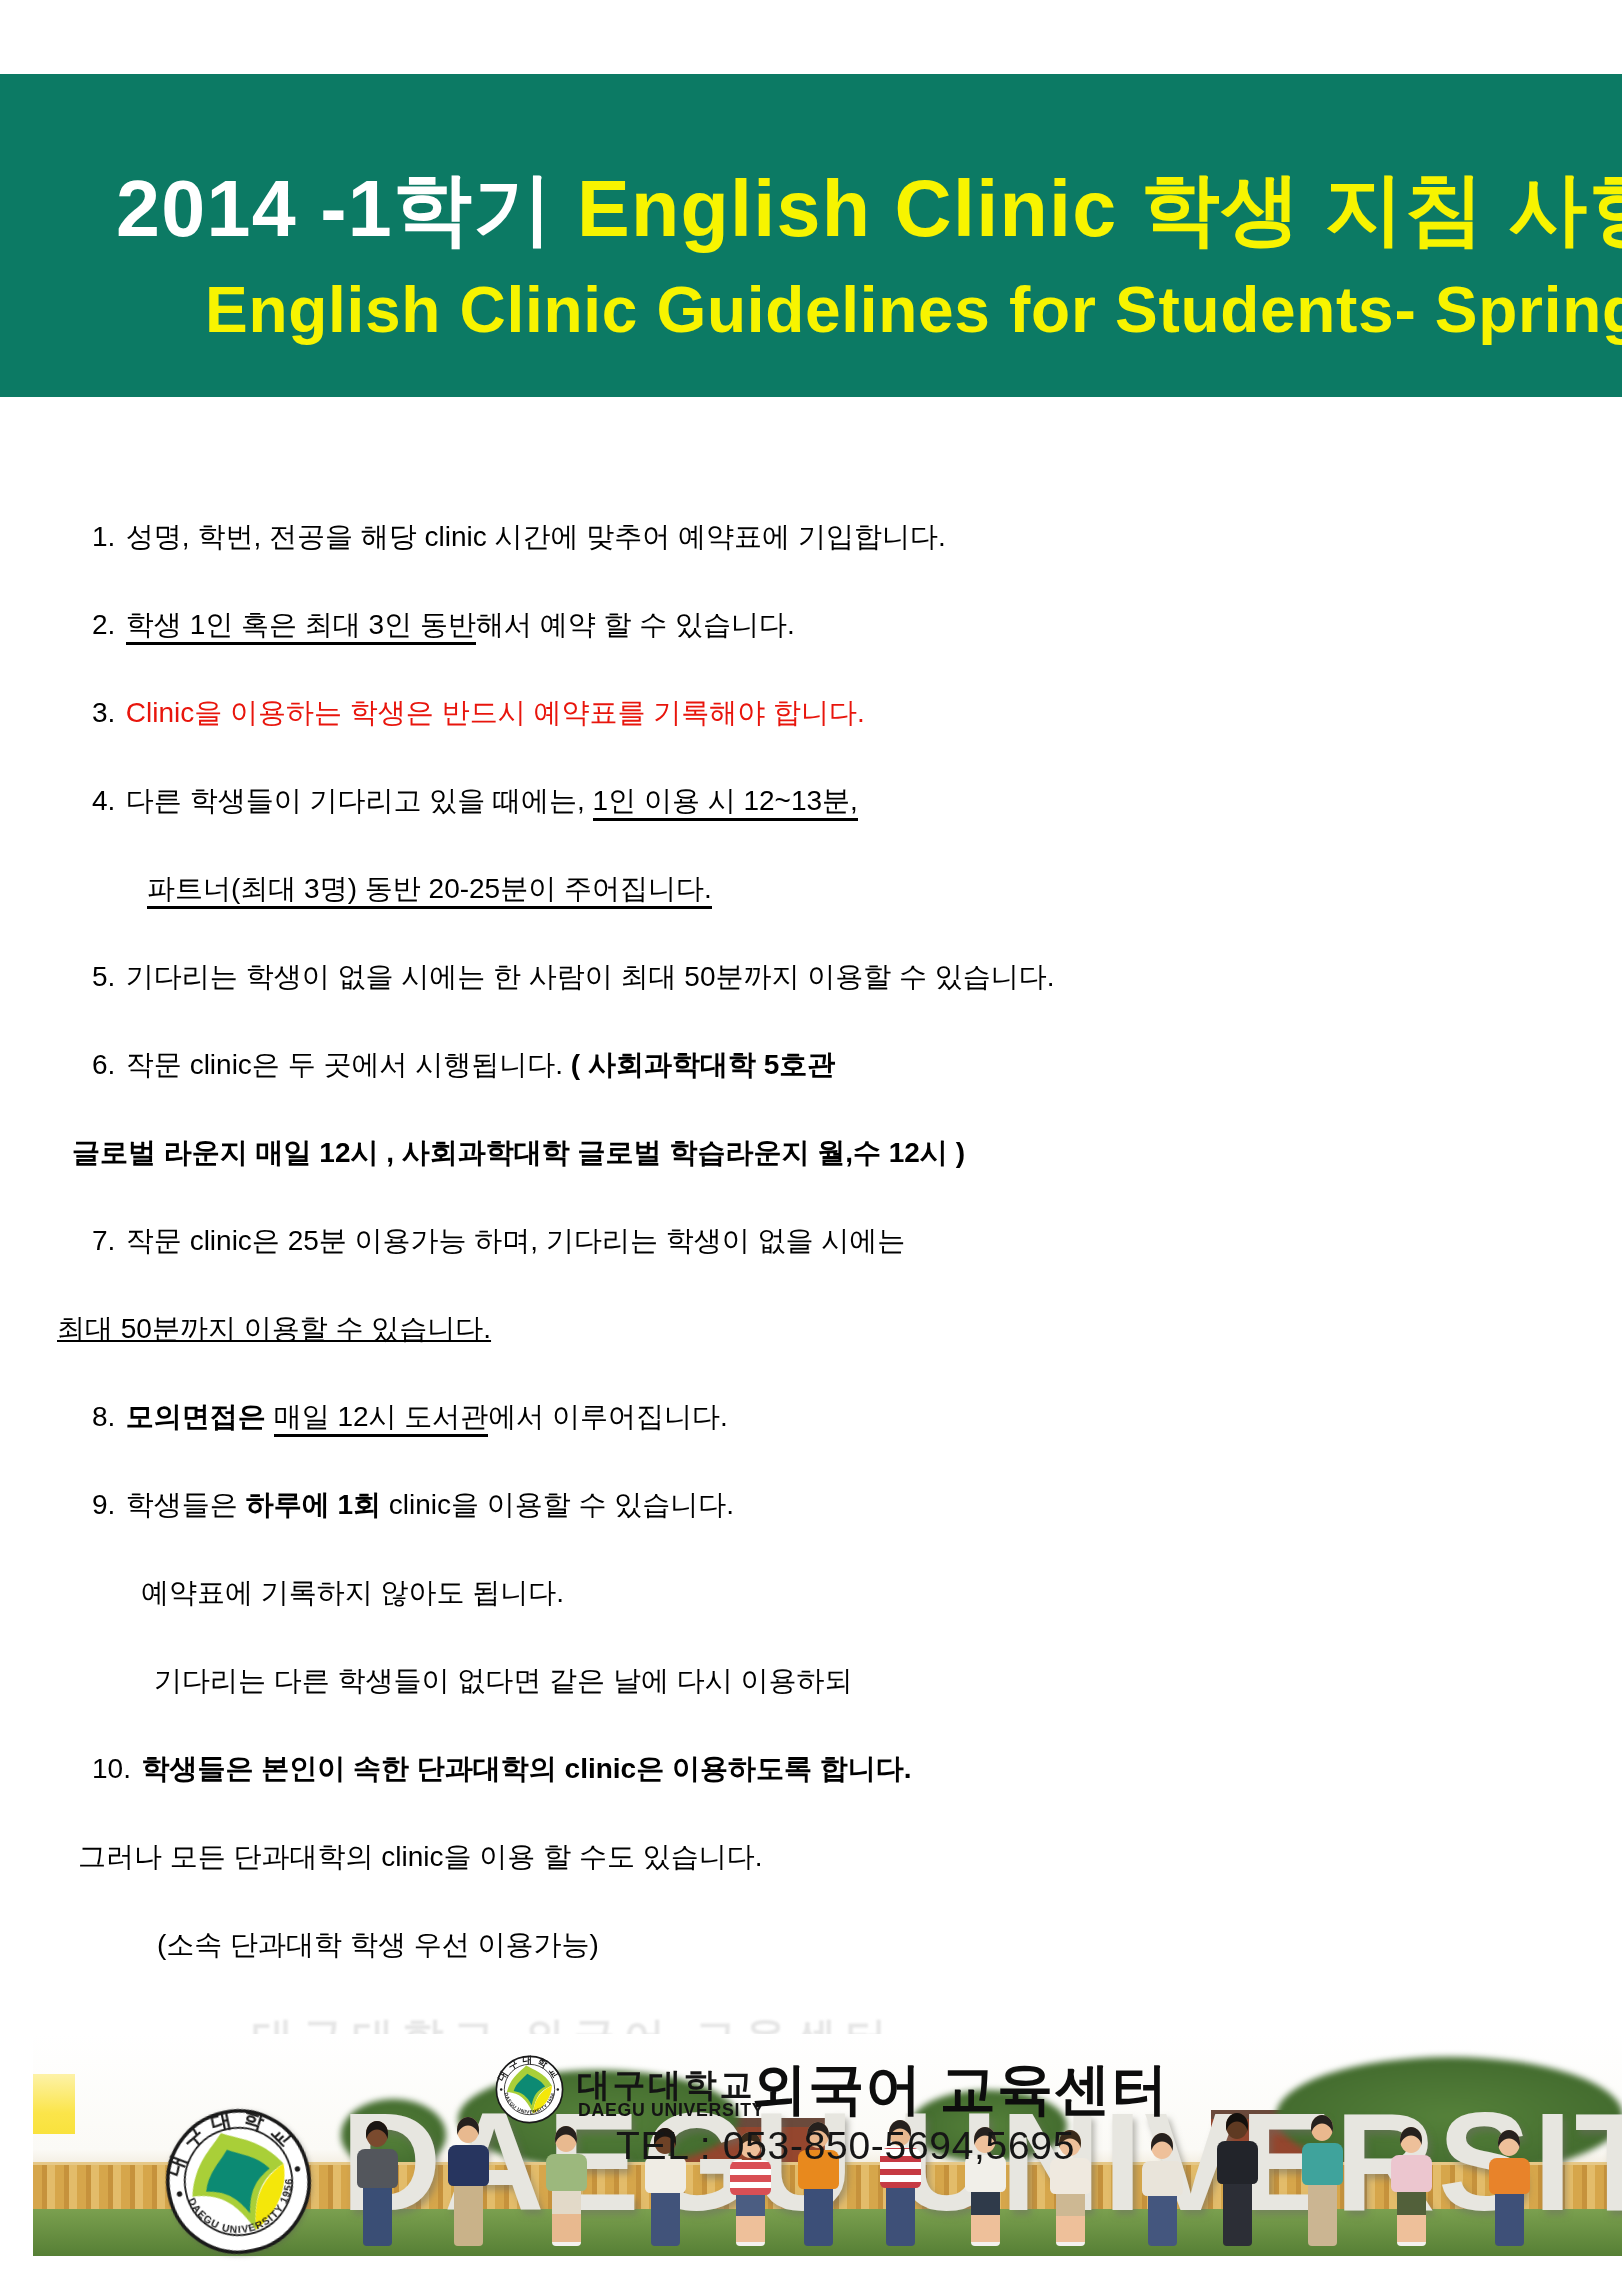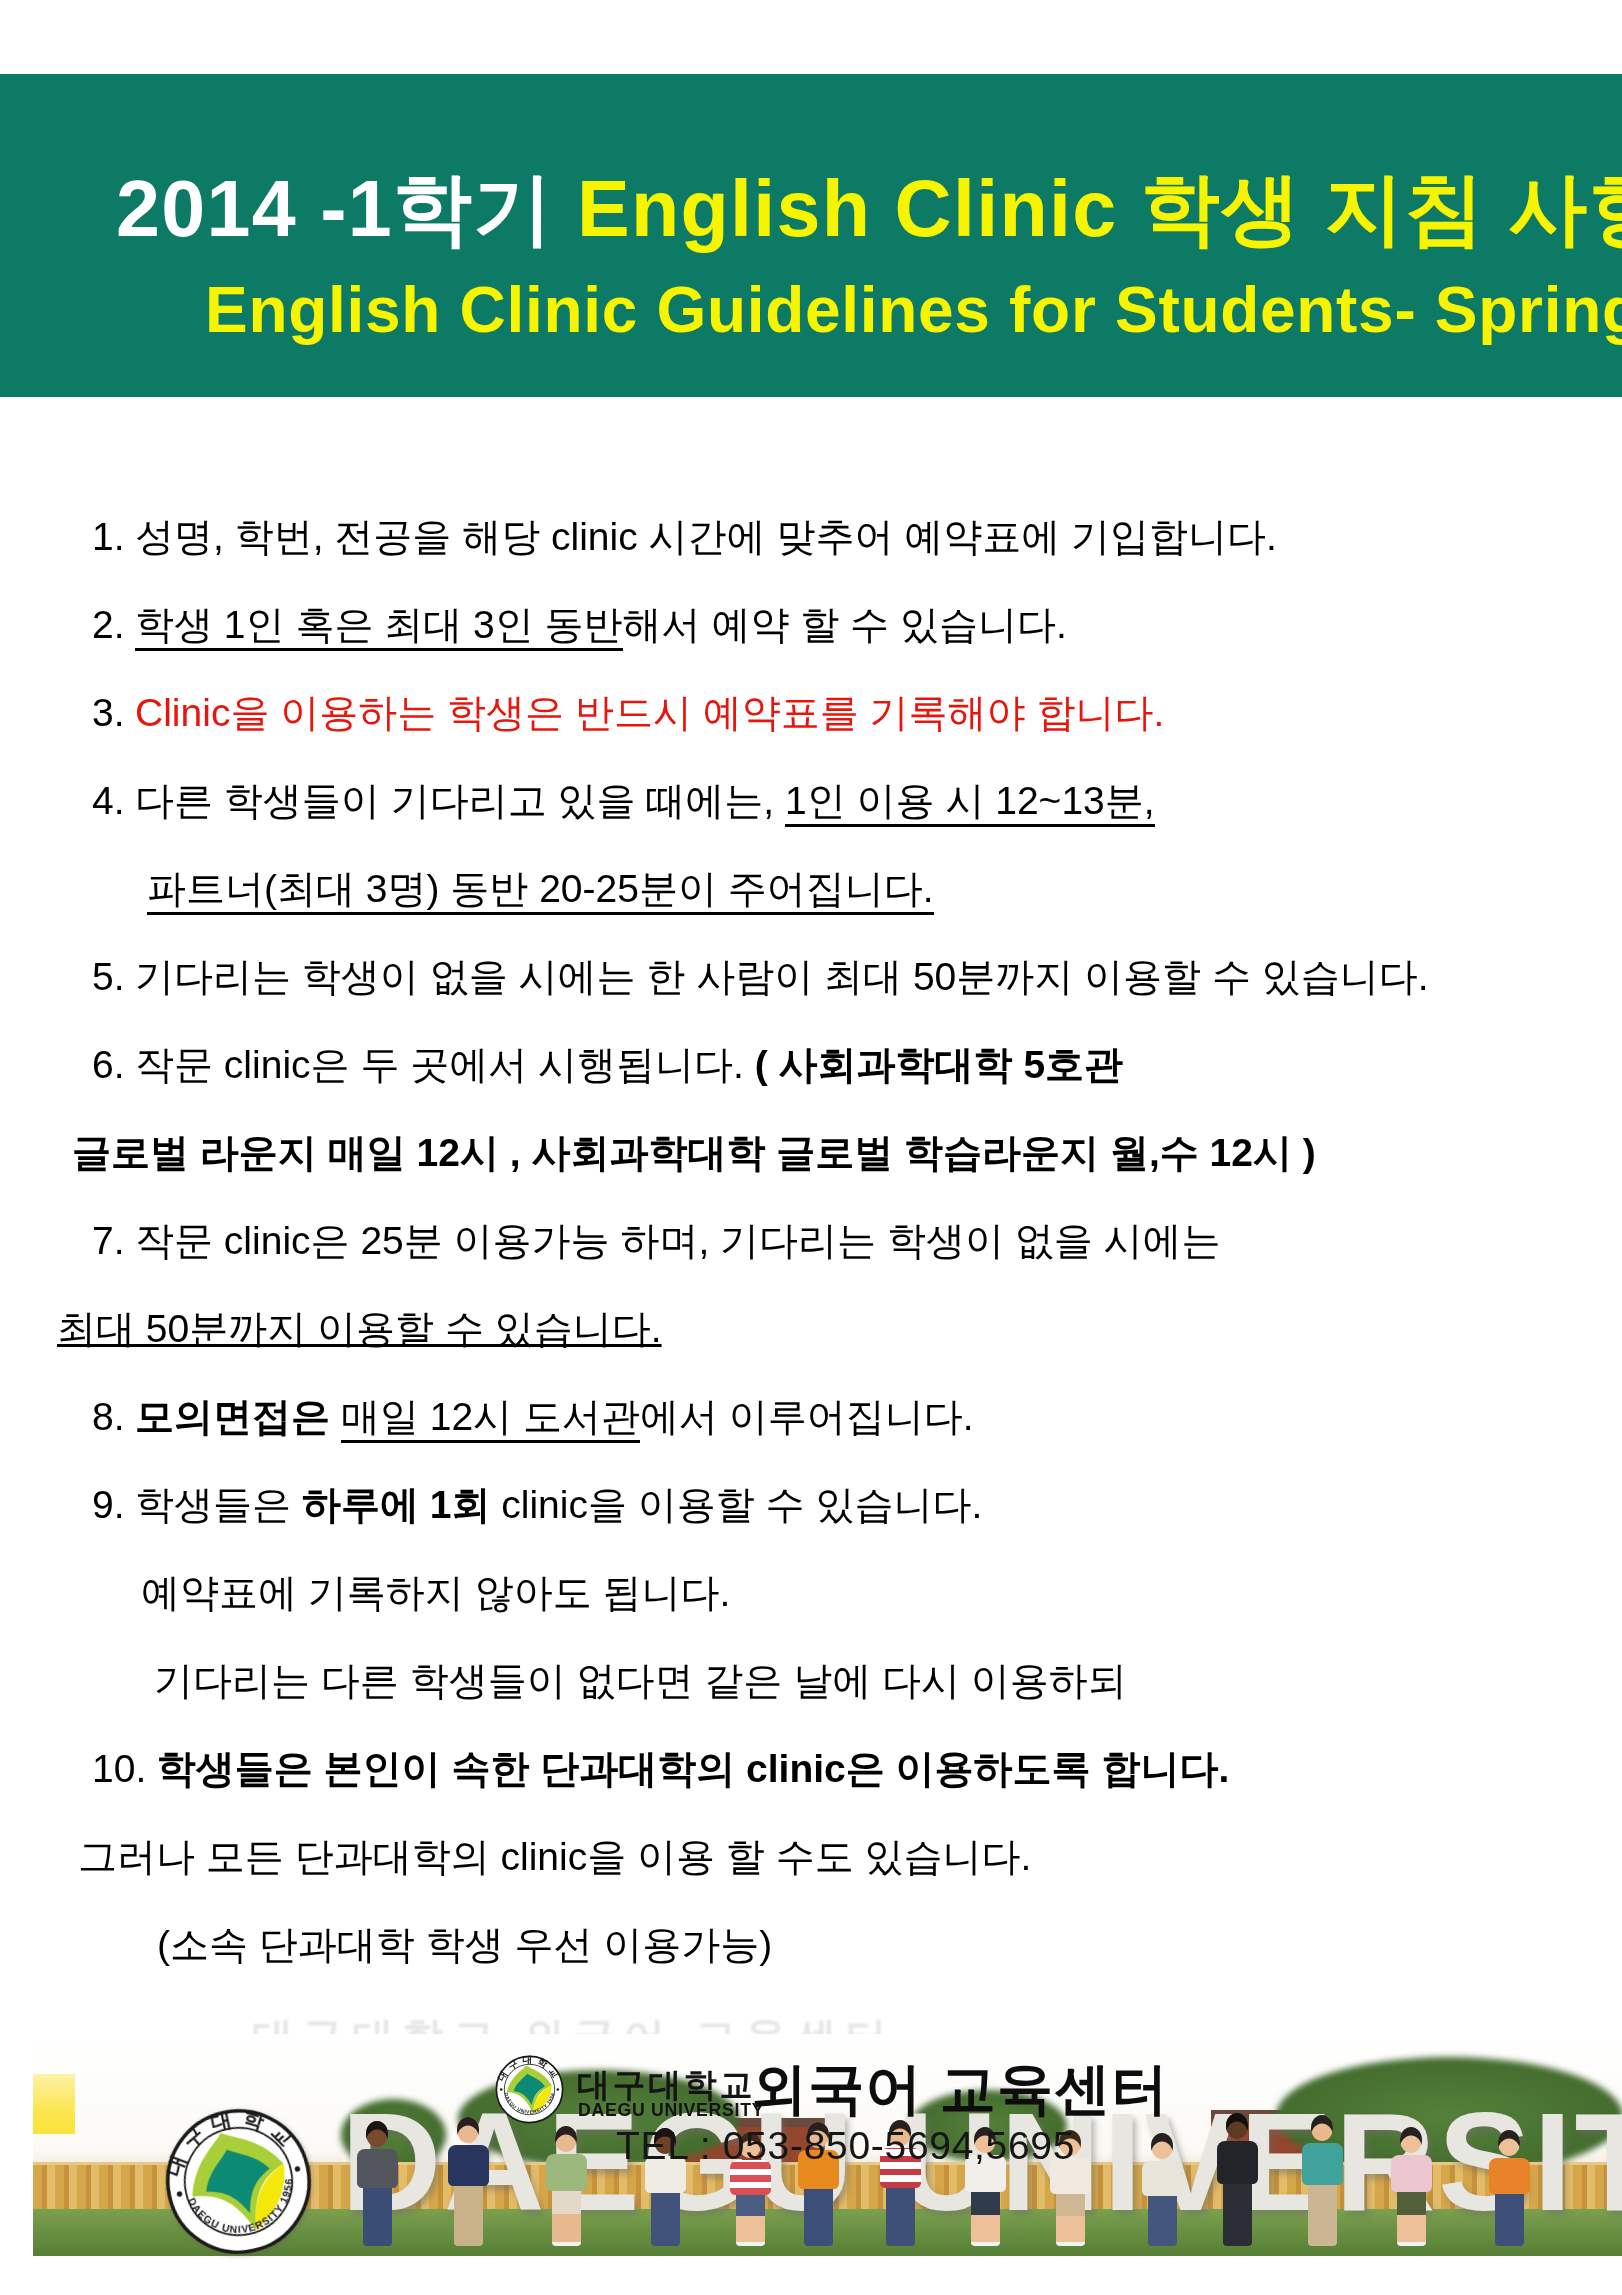--- a/index.html
+++ b/index.html
@@ -19,21 +19,21 @@
     overflow:hidden;
   }
   
   .banner{position:absolute;left:0;top:74px;width:1623px;height:323px;background:var(--banner-green);}
   .t1{position:absolute;left:116px;top:90px;font-size:79px;font-weight:700;white-space:nowrap;letter-spacing:1.3px;line-height:1.15;}
   .t1 .w{color:var(--title-white);}
   .t1 .y{color:var(--title-yellow);}
   .t2{position:absolute;left:205px;top:198px;font-size:64px;font-weight:700;color:var(--title-yellow);white-space:nowrap;letter-spacing:0.7px;line-height:1.2;}
   
   .guidelines{position:absolute;left:0;top:493px;width:1623px;}
-  .gline{height:88px;line-height:88px;font-size:39px;white-space:nowrap;padding-left:92px;}
+  .gline{height:88px;line-height:88px;font-size:28px;white-space:nowrap;padding-left:92px;}
   .gline.cont{padding-left:141px;}
   .gnum{margin-right:10.5px;}
   .seg.b{font-weight:700;}
   .seg.u{border-bottom:3.9px solid currentColor;padding-bottom:2px;}
   .seg.r{color:var(--red-text);}
   
   .ghost{position:absolute;left:252px;top:2010px;font-size:41px;font-weight:700;letter-spacing:9.2px;color:#bdbdbd;opacity:.38;filter:blur(1.3px);white-space:nowrap;}
   .photo{position:absolute;left:33px;top:2034px;width:1590px;height:222px;overflow:hidden;}
   .sky{position:absolute;left:0;top:0;right:0;bottom:0;background:linear-gradient(#ffffff 0%,#fbfaf6 52%,#efe8d8 62%,#ece4d0 64%);}
   .building{position:absolute;background:#94462e;border-top:9.2px solid #6b4a3c;}

